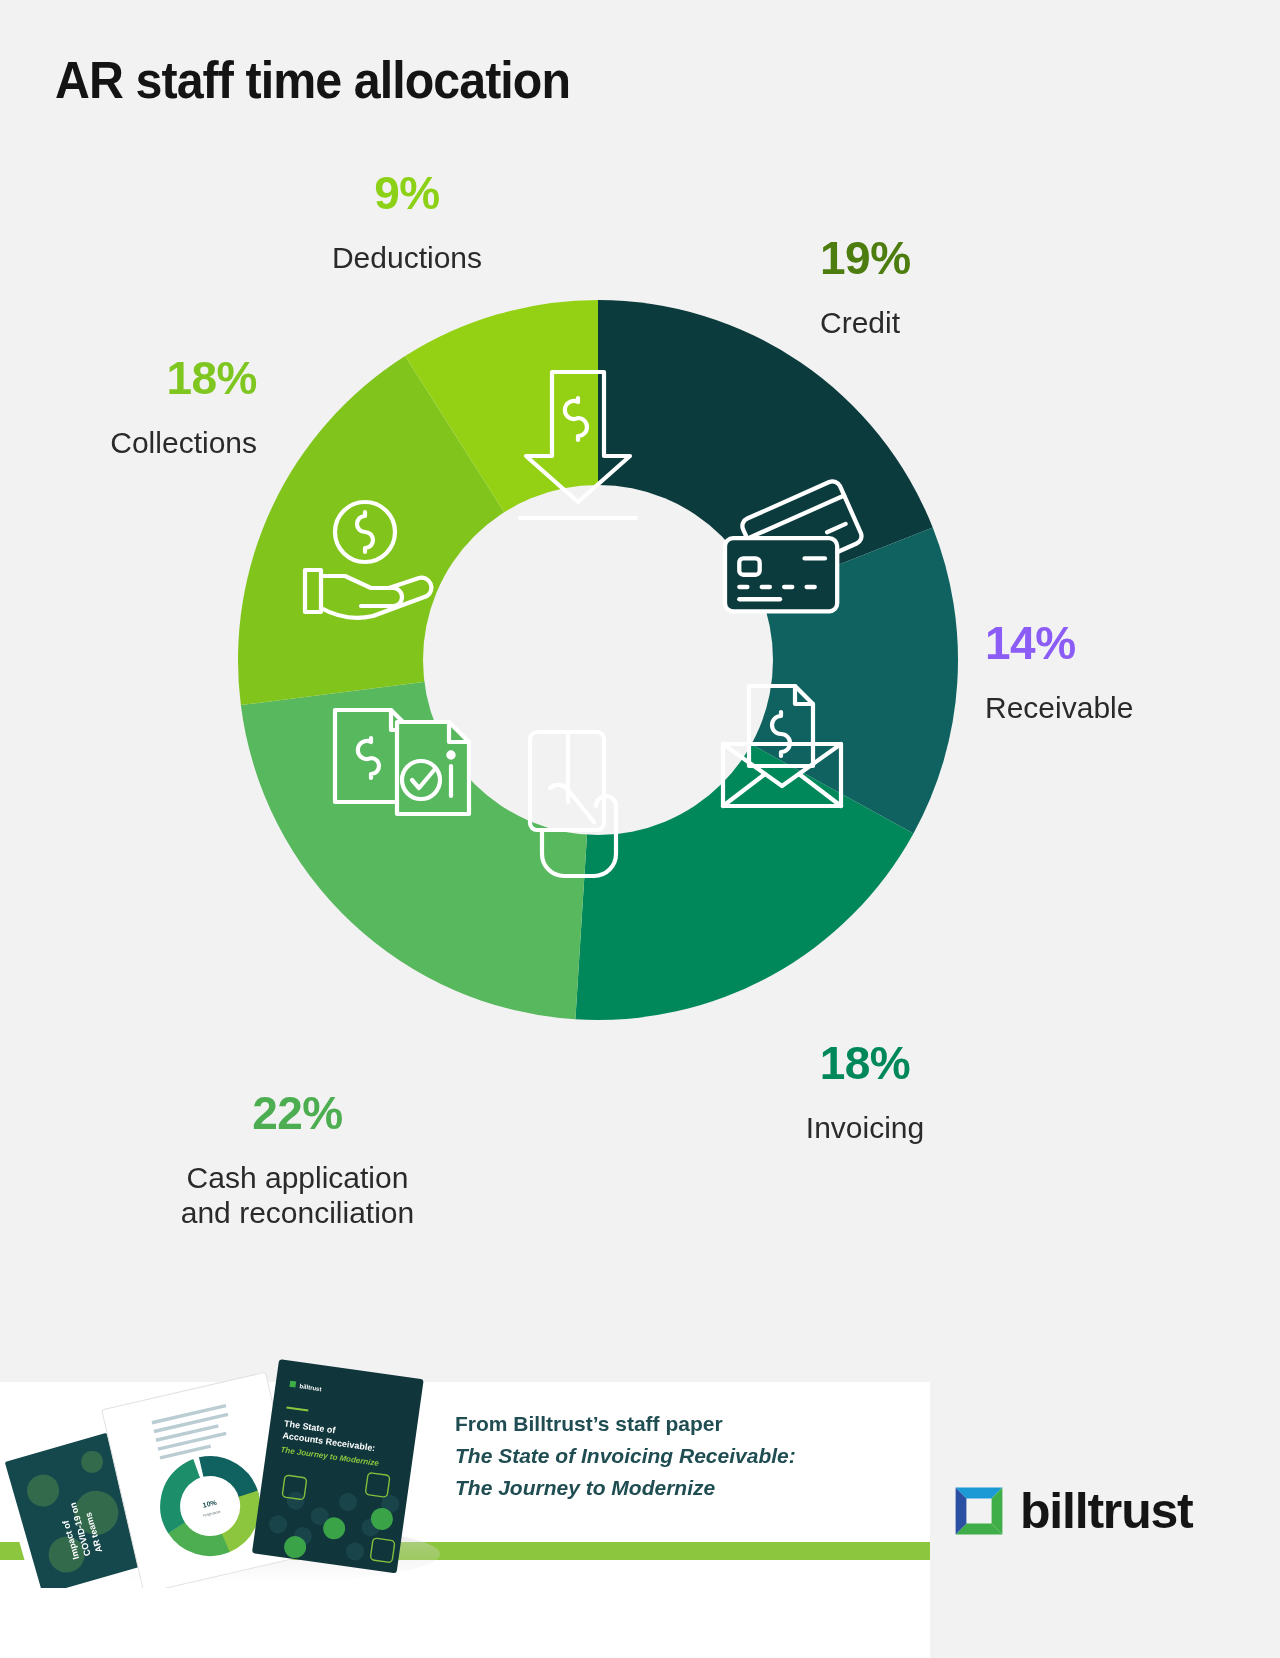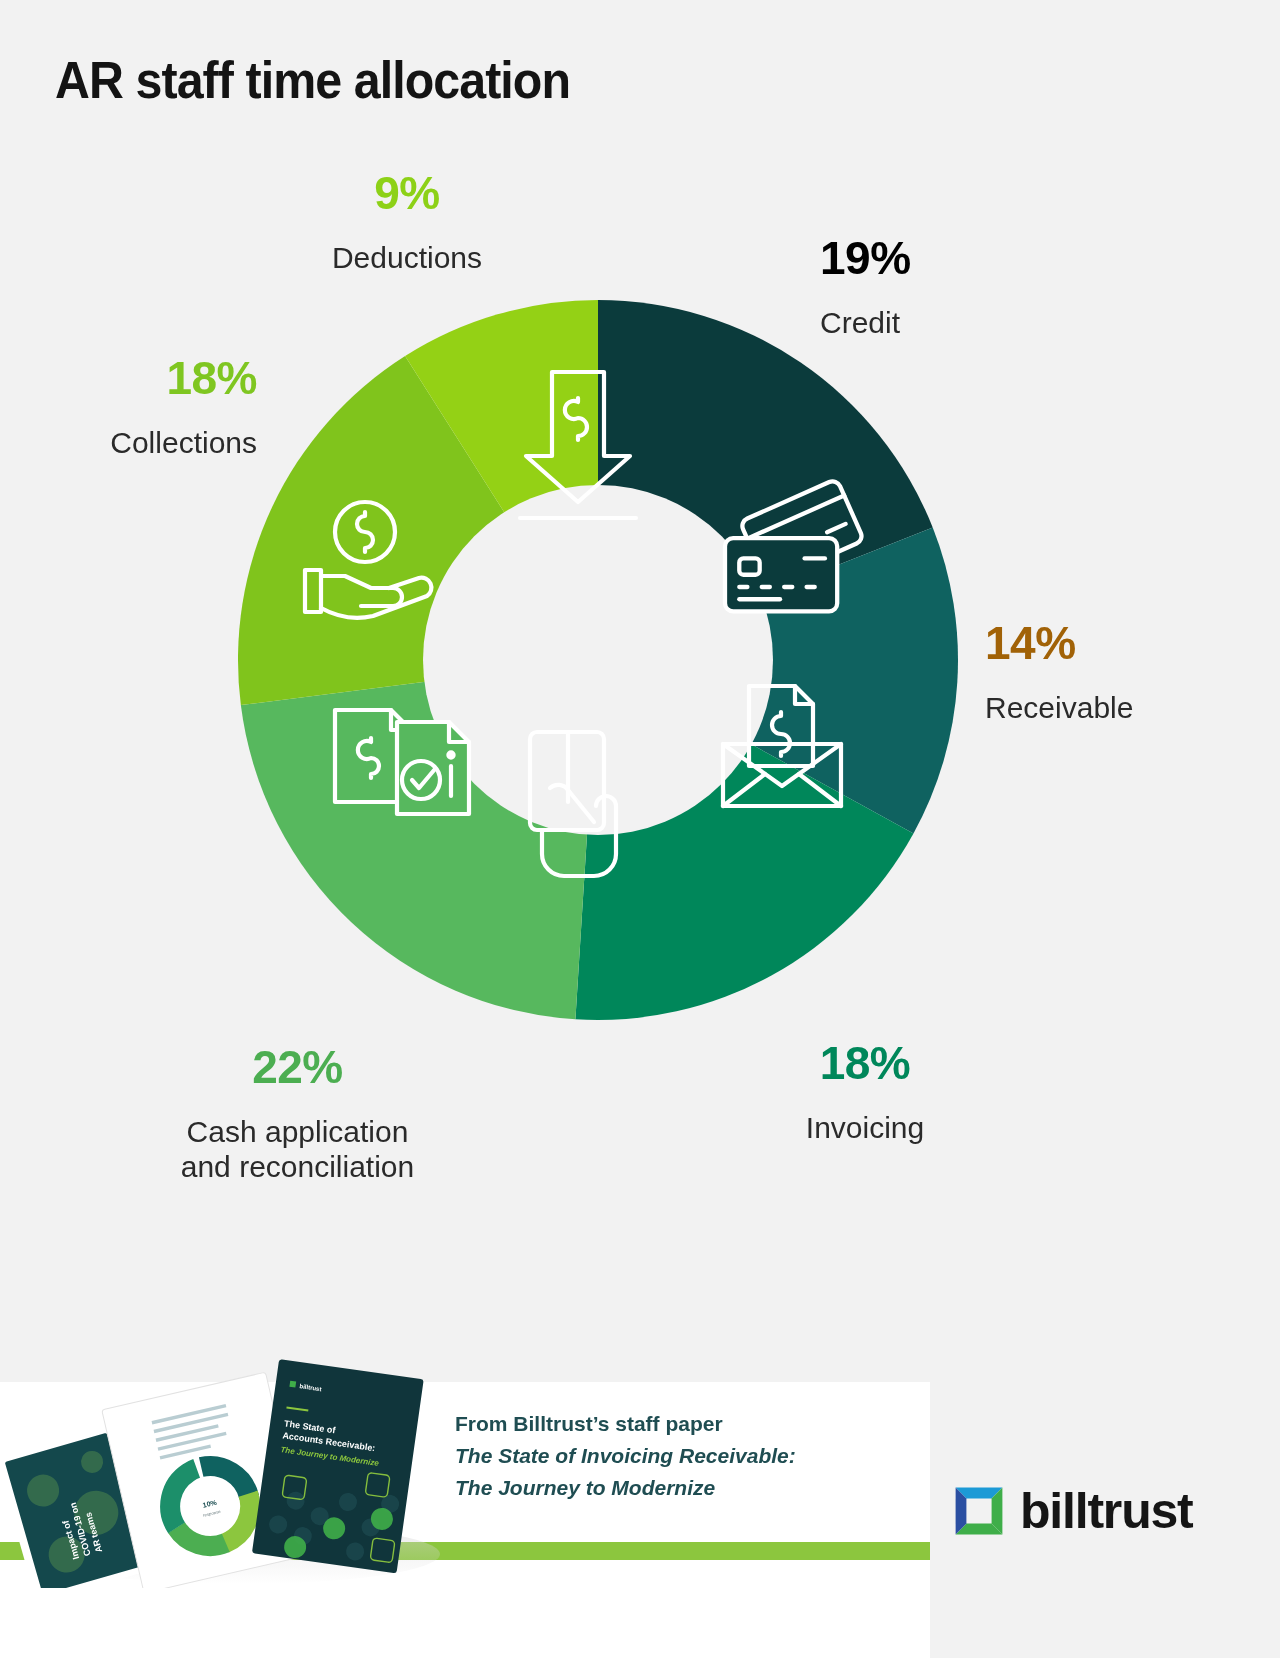--- a/index.html
+++ b/index.html
@@ -66,21 +66,21 @@
   }
   .callout.right-al { text-align: right; }
   .callout.left-al  { text-align: left; }
   .callout.center-al{ text-align: center; }
 
   #co-deductions  { left: 262px; top: 30px;  width: 290px; }
   #co-collections { left: -8px;  top: 215px; width: 265px; }
   #co-credit      { left: 820px; top: 95px;  width: 330px; }
   #co-invoicing   { left: 985px; top: 480px; width: 285px; }
   #co-payments    { left: 700px; top: 900px; width: 330px; }
-  #co-cashapp     { left: 95px;  top: 904px; width: 405px; }
+  #co-cashapp     { left: 95px;  top: 950px; width: 405px; }
 
   
   .bottom-band {
     position: absolute;
     left: 0;
     top: 1382px;
     width: 1280px;
     height: 276px;
     background: #f2f2f2;
   }
@@ -231,26 +231,26 @@
     <div class="pct" style="color:#8dd117">9%</div>
     <div class="lbl">Deductions</div>
   </div>
 
   <div class="callout right-al" id="co-collections">
     <div class="pct" style="color:#7fc621">18%</div>
     <div class="lbl">Collections</div>
   </div>
 
   <div class="callout left-al" id="co-credit">
-    <div class="pct" style="color:#000000">19%</div>
+    <div class="pct" style="color:#4d7c0f">19%</div>
     <div class="lbl">Credit</div>
   </div>
 
   <div class="callout left-al" id="co-invoicing">
-    <div class="pct" style="color:#a16207">14%</div>
+    <div class="pct" style="color:#8b5cf6">14%</div>
     <div class="lbl">Receivable</div>
   </div>
 
   <div class="callout center-al" id="co-payments">
     <div class="pct" style="color:#00875a">18%</div>
     <div class="lbl">Invoicing</div>
   </div>
 
   <div class="callout center-al" id="co-cashapp">
     <div class="pct" style="color:#4cae51">22%</div>

